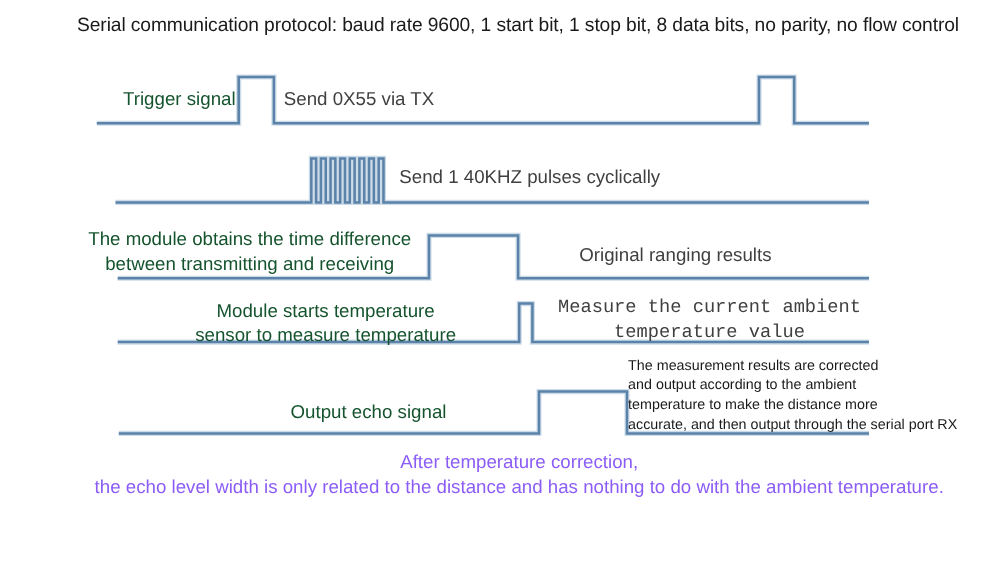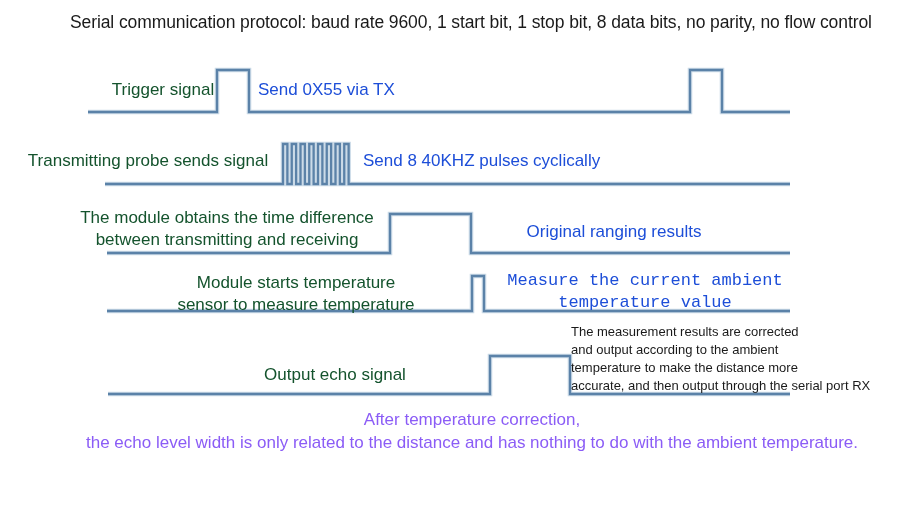--- a/index.html
+++ b/index.html
@@ -47,21 +47,21 @@
   
   .row-label {
     font-size: 17px;
     color: #14532d;
     text-align: center;
     line-height: 1.28;
     white-space: pre-line;
   }
   .row-note {
     font-size: 17px;
-    color: #1d4ed8;
+    color: #404040;
     text-align: center;
     line-height: 1.28;
     white-space: pre-line;
   }
 
   
   #label-trigger { left: 88px; top: 79px; width: 150px; }
   #note-trigger  { left: 258px; top: 79px; width: 230px; text-align: left; }
 
   
@@ -129,22 +129,21 @@
       </g>
       <g>
         <path d="M 108 394 L 490 394 L 490 356 L 570 356 L 570 394 L 790 394" fill="none" stroke="#8fb0cd" stroke-width="4.6" stroke-opacity="0.45" stroke-linejoin="miter" stroke-linecap="butt"></path>
         <path d="M 108 394 L 490 394 L 490 356 L 570 356 L 570 394 L 790 394" fill="none" stroke="#5b82a8" stroke-width="2.3" stroke-linejoin="miter" stroke-linecap="butt"></path>
       </g>
     </svg>
 
   <div class="abs row-label" id="label-trigger">Trigger signal</div>
   <div class="abs row-note" id="note-trigger">Send 0X55 via TX</div>
 
-  <div class="abs row-label" id="label-transmit">Transmitting probe sends signal</div>
-  <div class="abs row-note" id="note-transmit">Send 8 40KHZ pulses cyclically</div>
+  <div class="abs row-note" id="note-transmit">Send 1 40KHZ pulses cyclically</div>
 
   <div class="abs row-label" id="label-timediff">The module obtains the time difference
 between transmitting and receiving</div>
   <div class="abs row-note" id="note-timediff">Original ranging results</div>
 
   <div class="abs row-label" id="label-tempsensor">Module starts temperature
 sensor to measure temperature</div>
   <div class="abs row-note" id="note-tempsensor">Measure the current ambient
 temperature value</div>
 

